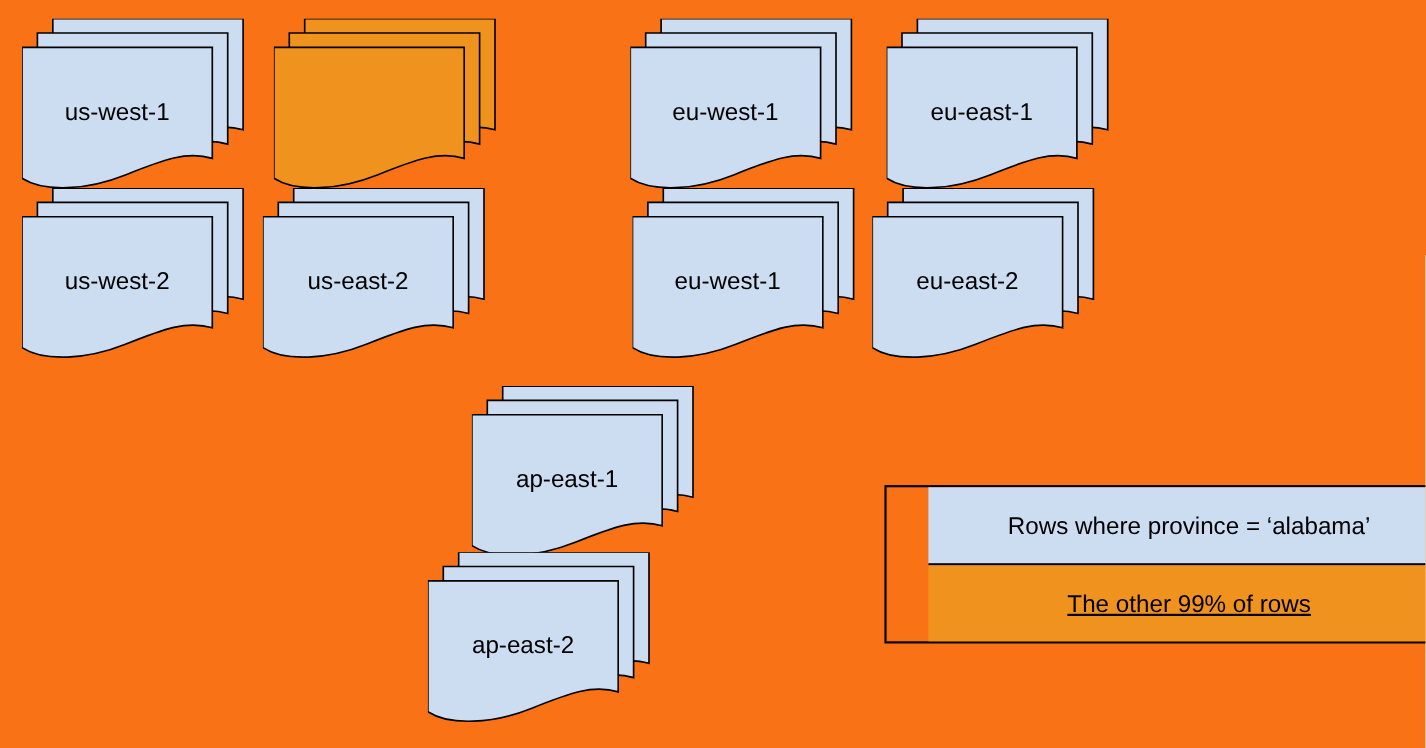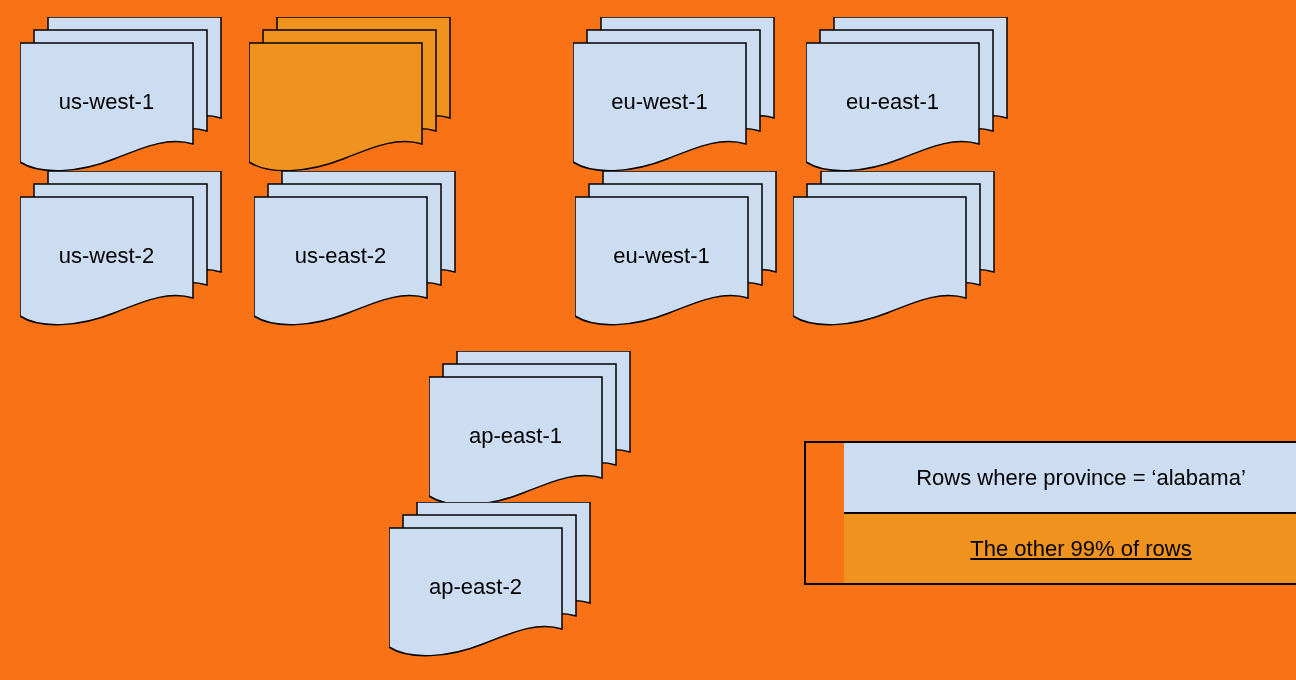--- a/index.html
+++ b/index.html
@@ -118,21 +118,21 @@
 
   <div class="stack" style="left:20px; top:171px;">
     <svg width="204" height="162" viewBox="0 0 204 162">
       <use href="#doc-shape" x="28" y="0"></use>
         <use href="#doc-shape" x="14" y="13"></use>
         <use href="#doc-shape" x="0" y="26"></use>
     </svg>
     <div class="stack-label">us-west-2</div>
   </div>
 
-  <div class="stack" style="left:254px; top:171px;">
+  <div class="stack" style="left:239px; top:171px;">
     <svg width="204" height="162" viewBox="0 0 204 162">
       <use href="#doc-shape" x="28" y="0"></use>
         <use href="#doc-shape" x="14" y="13"></use>
         <use href="#doc-shape" x="0" y="26"></use>
     </svg>
     <div class="stack-label">us-east-2</div>
   </div>
 
   <div class="stack" style="left:575px; top:171px;">
     <svg width="204" height="162" viewBox="0 0 204 162">
@@ -142,20 +142,21 @@
     </svg>
     <div class="stack-label">eu-west-1</div>
   </div>
 
   <div class="stack" style="left:793px; top:171px;">
     <svg width="204" height="162" viewBox="0 0 204 162">
       <use href="#doc-shape" x="28" y="0"></use>
         <use href="#doc-shape" x="14" y="13"></use>
         <use href="#doc-shape" x="0" y="26"></use>
     </svg>
+    <div class="stack-label">eu-east-2</div>
   </div>
 
   <div class="stack" style="left:402px; top:351px;margin-left:27px;">
     <svg width="204" height="162" viewBox="0 0 204 162">
       <use href="#doc-shape" x="28" y="0"></use>
         <use href="#doc-shape" x="14" y="13"></use>
         <use href="#doc-shape" x="0" y="26"></use>
     </svg>
     <div class="stack-label">ap-east-1</div>
   </div>

